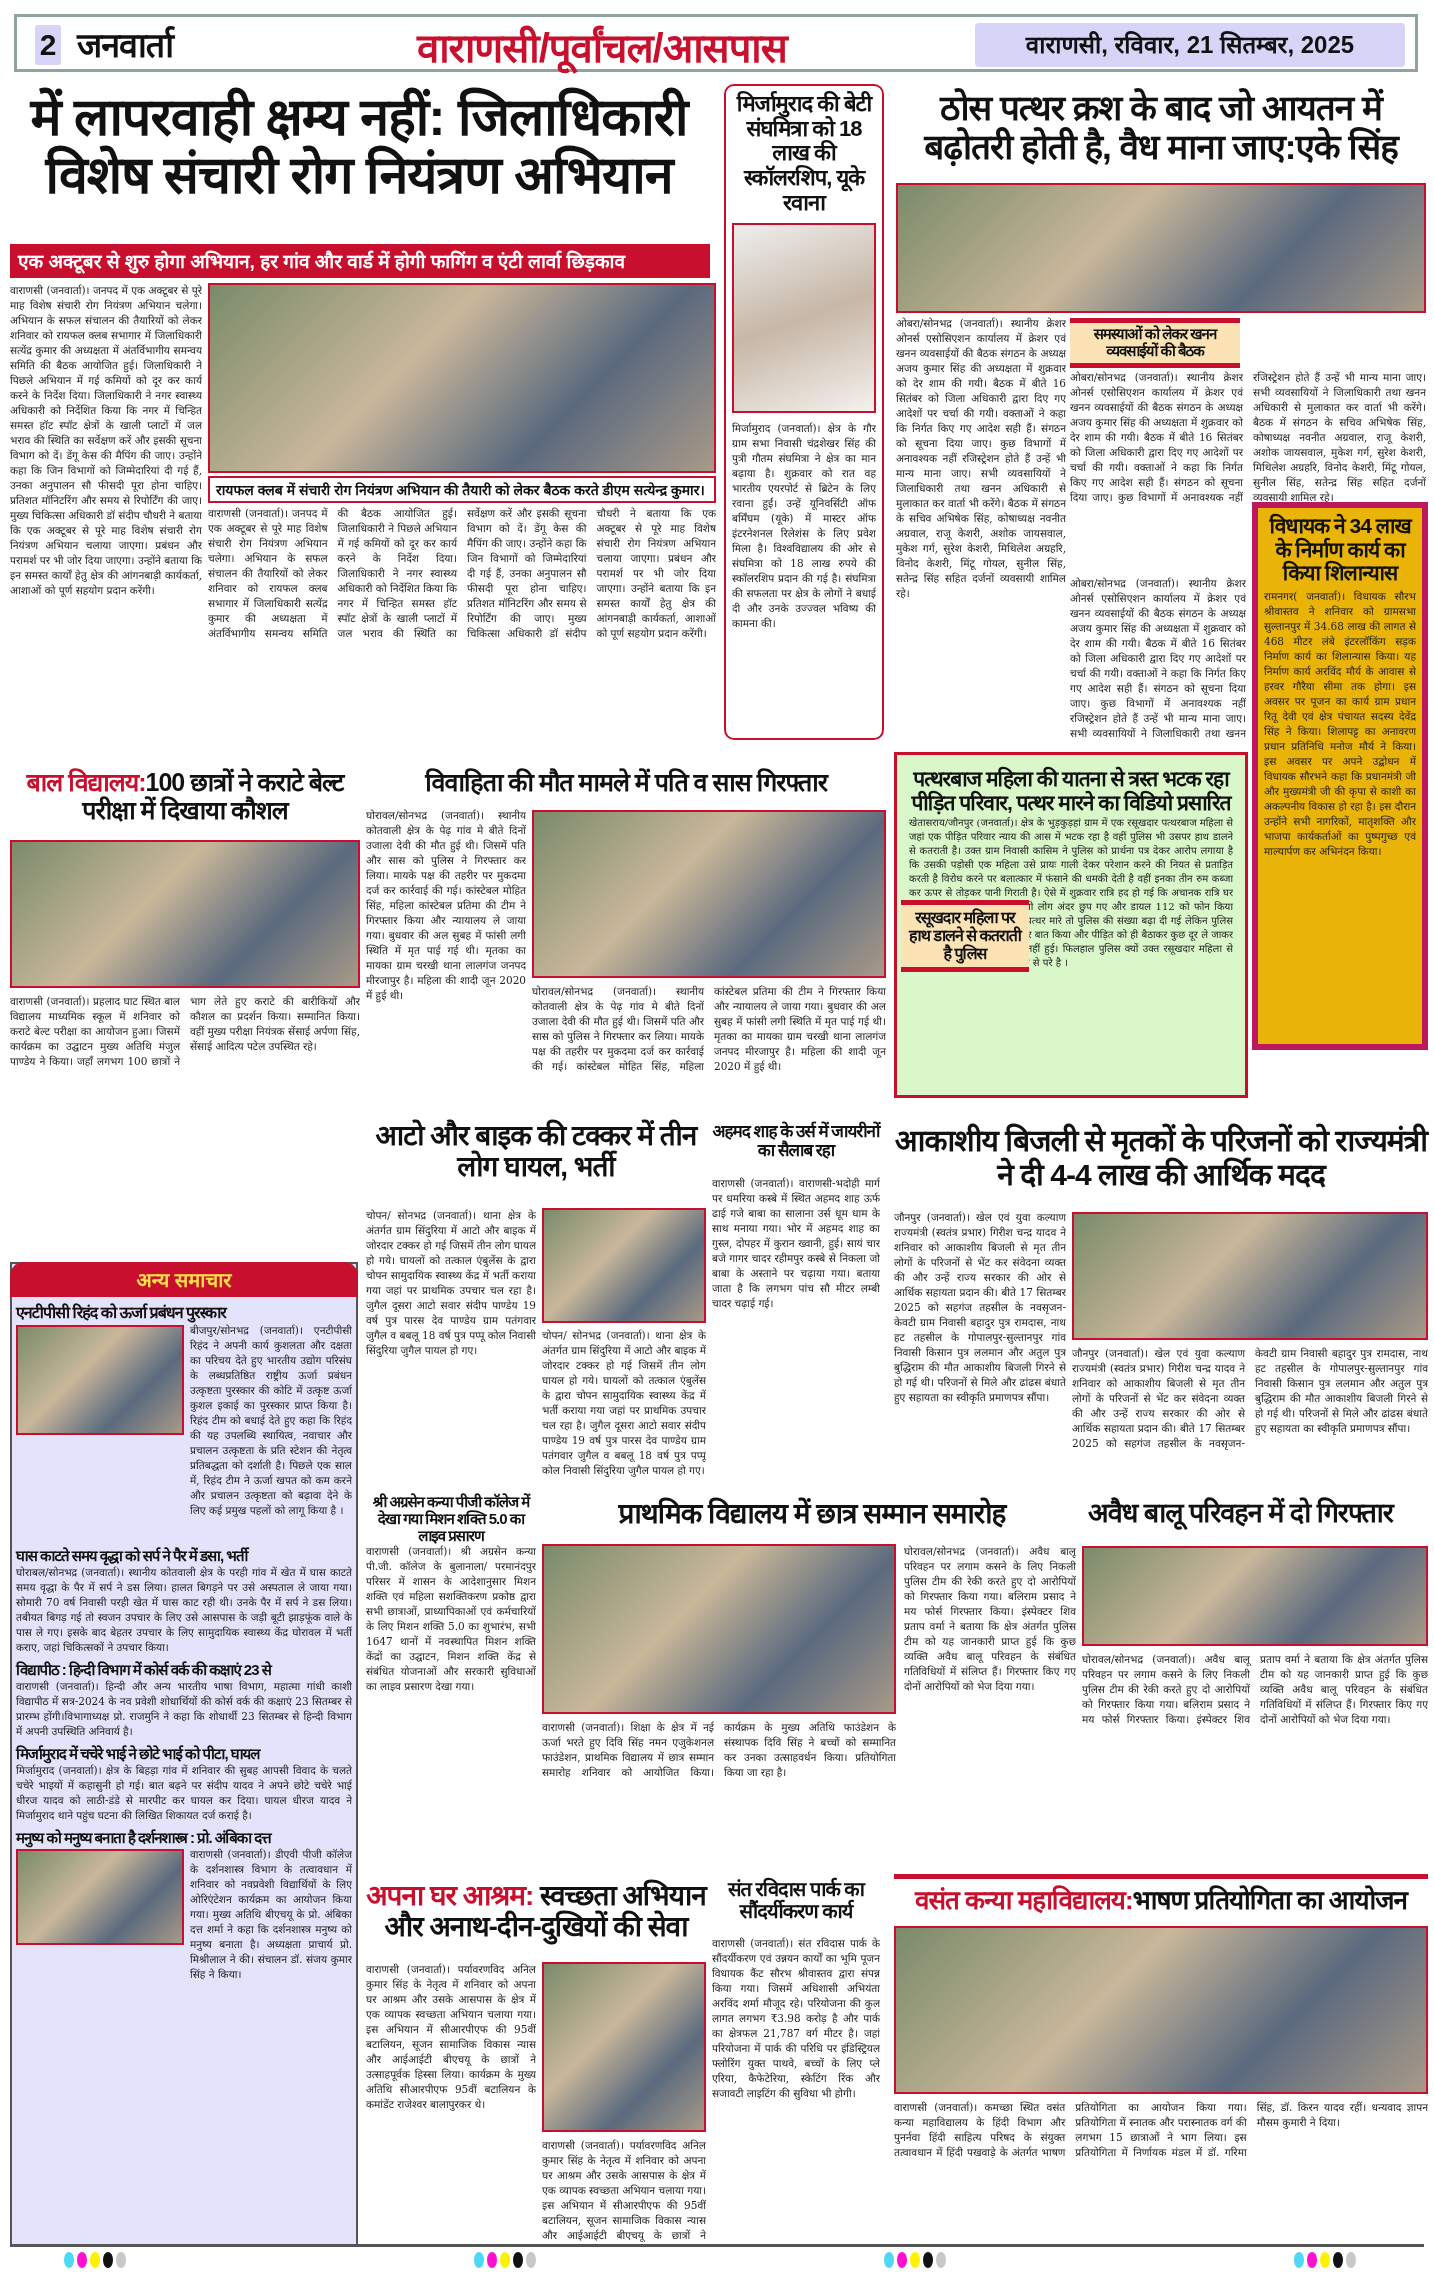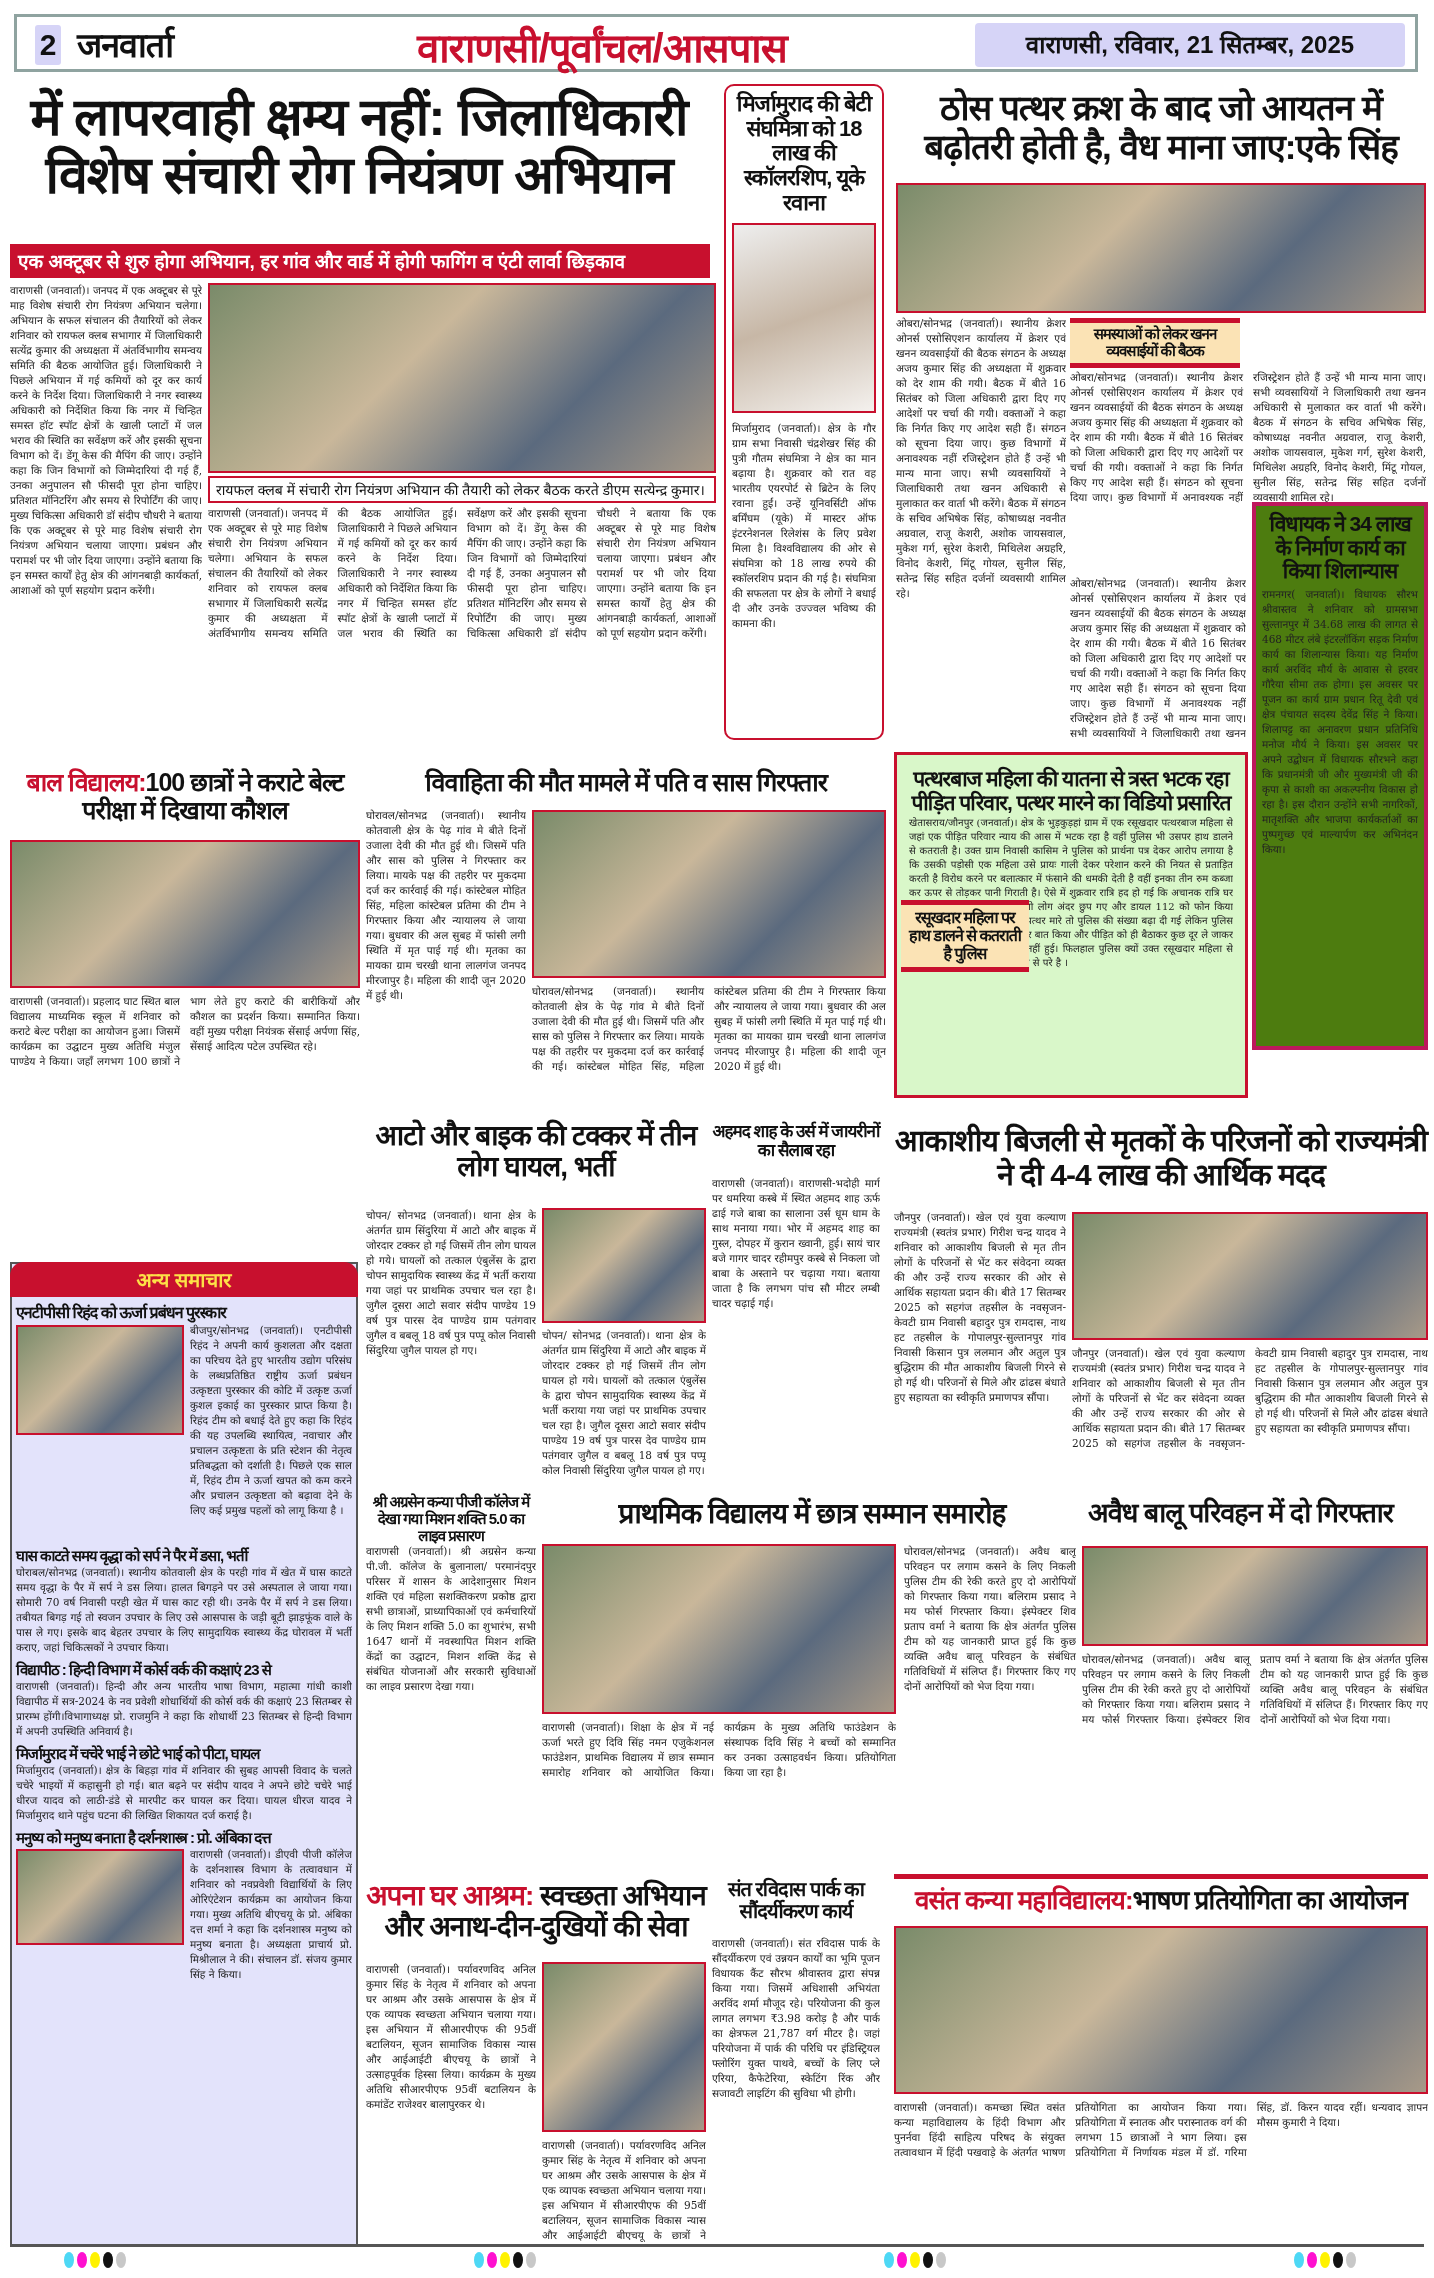--- a/index.html
+++ b/index.html
@@ -7,24 +7,24 @@
 body{position:relative;font-family:"DejaVu Sans","Liberation Sans",sans-serif;color:#111}
 .abs{position:absolute}
 .masthead{left:14px;top:14px;width:1404px;height:58px;border:3px solid #8fa3a0;background:#fff}
 .pg{left:18px;top:8px;width:26px;height:40px;background:#d6d4f7;font:bold 30px "Liberation Sans",sans-serif;text-align:center;line-height:40px;border-radius:3px}
 .paper{left:60px;top:4px;font:bold 34px "Liberation Sans",sans-serif;color:#111;letter-spacing:-1px}
 .section{left:400px;top:2px;font:bold 40px "Liberation Sans",sans-serif;color:#c8102e;letter-spacing:-1px}
 .dateb{right:10px;top:6px;width:430px;height:44px;background:#d6d4f7;border-radius:4px;font:bold 24px "Liberation Sans",sans-serif;text-align:center;line-height:44px}
 .hl{font-family:"Liberation Sans",sans-serif;font-weight:bold;line-height:1.12;letter-spacing:-1px}
 .body{font-size:10.5px;line-height:15px;text-align:justify;color:#222;overflow:hidden;font-family:"DejaVu Serif",serif}
 .photo{background:linear-gradient(135deg,#7a8b6a,#c9b79a 40%,#5b6a7e 70%,#a89a88);border:2px solid #c8102e}
-.cap{background:#fff;border:2px solid #c8102e;font-weight:normal;font-size:15px;padding:2px 6px;font-family:"Liberation Sans",sans-serif}
+.cap{background:#fff;border:2px solid #c8102e;font-weight:bold;font-size:15px;padding:2px 6px;font-family:"Liberation Sans",sans-serif}
 .redbar{background:#c8102e;color:#fff;font:bold 20px "Liberation Sans",sans-serif;padding:4px 8px;white-space:nowrap}
 .greenbox{background:#d9f7c9;border:3px solid #c8102e}
-.cyanbox{background:#4d7c0f;border:4px solid #be185d}
+.cyanbox{background:#eab308;border:6px solid #be185d}
 .lavbox{background:#e3e3fb;border:2px solid #555}
 .yelbox{background:#fbe3b5;border-top:5px solid #c8102e;border-bottom:5px solid #c8102e}
 .rule{background:#555}
 .dots{display:flex;gap:3px}
 .dot{width:10px;height:16px;border-radius:50%}
 .red{color:#c8102e}
 .sub{font:bold 15px "Liberation Sans",sans-serif;margin-top:2px}
 </style>
 </head>
 <body>

